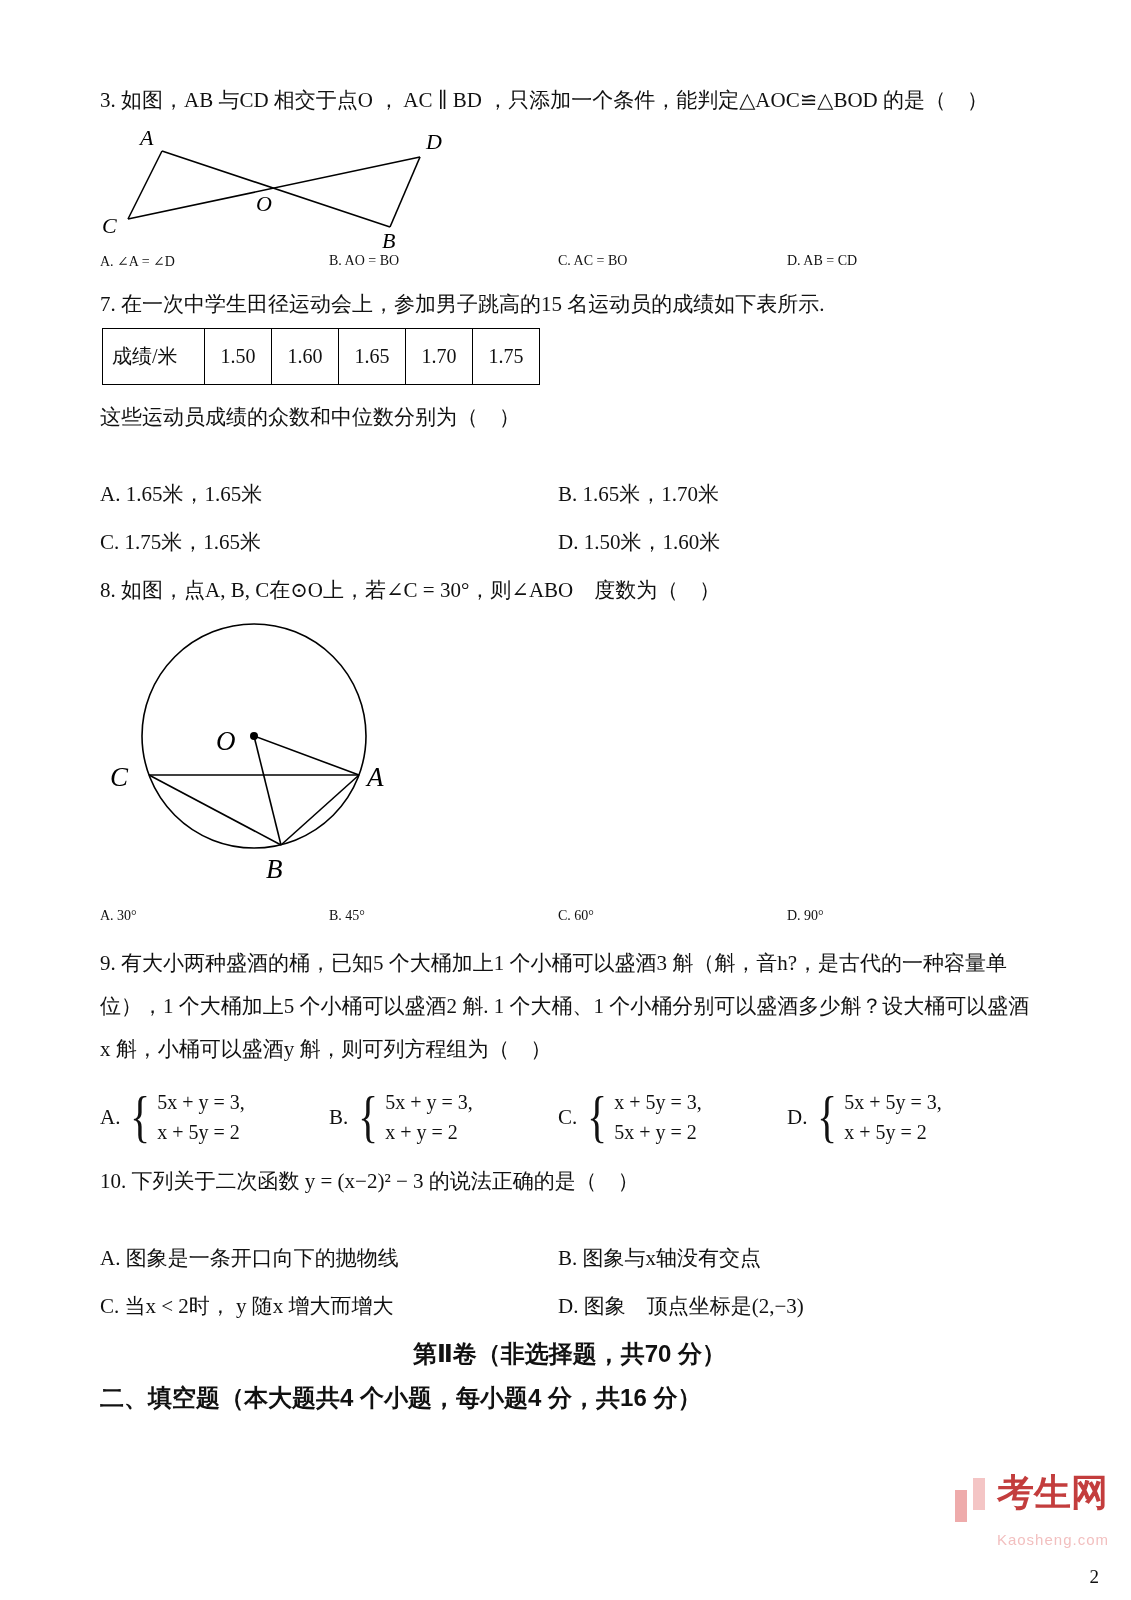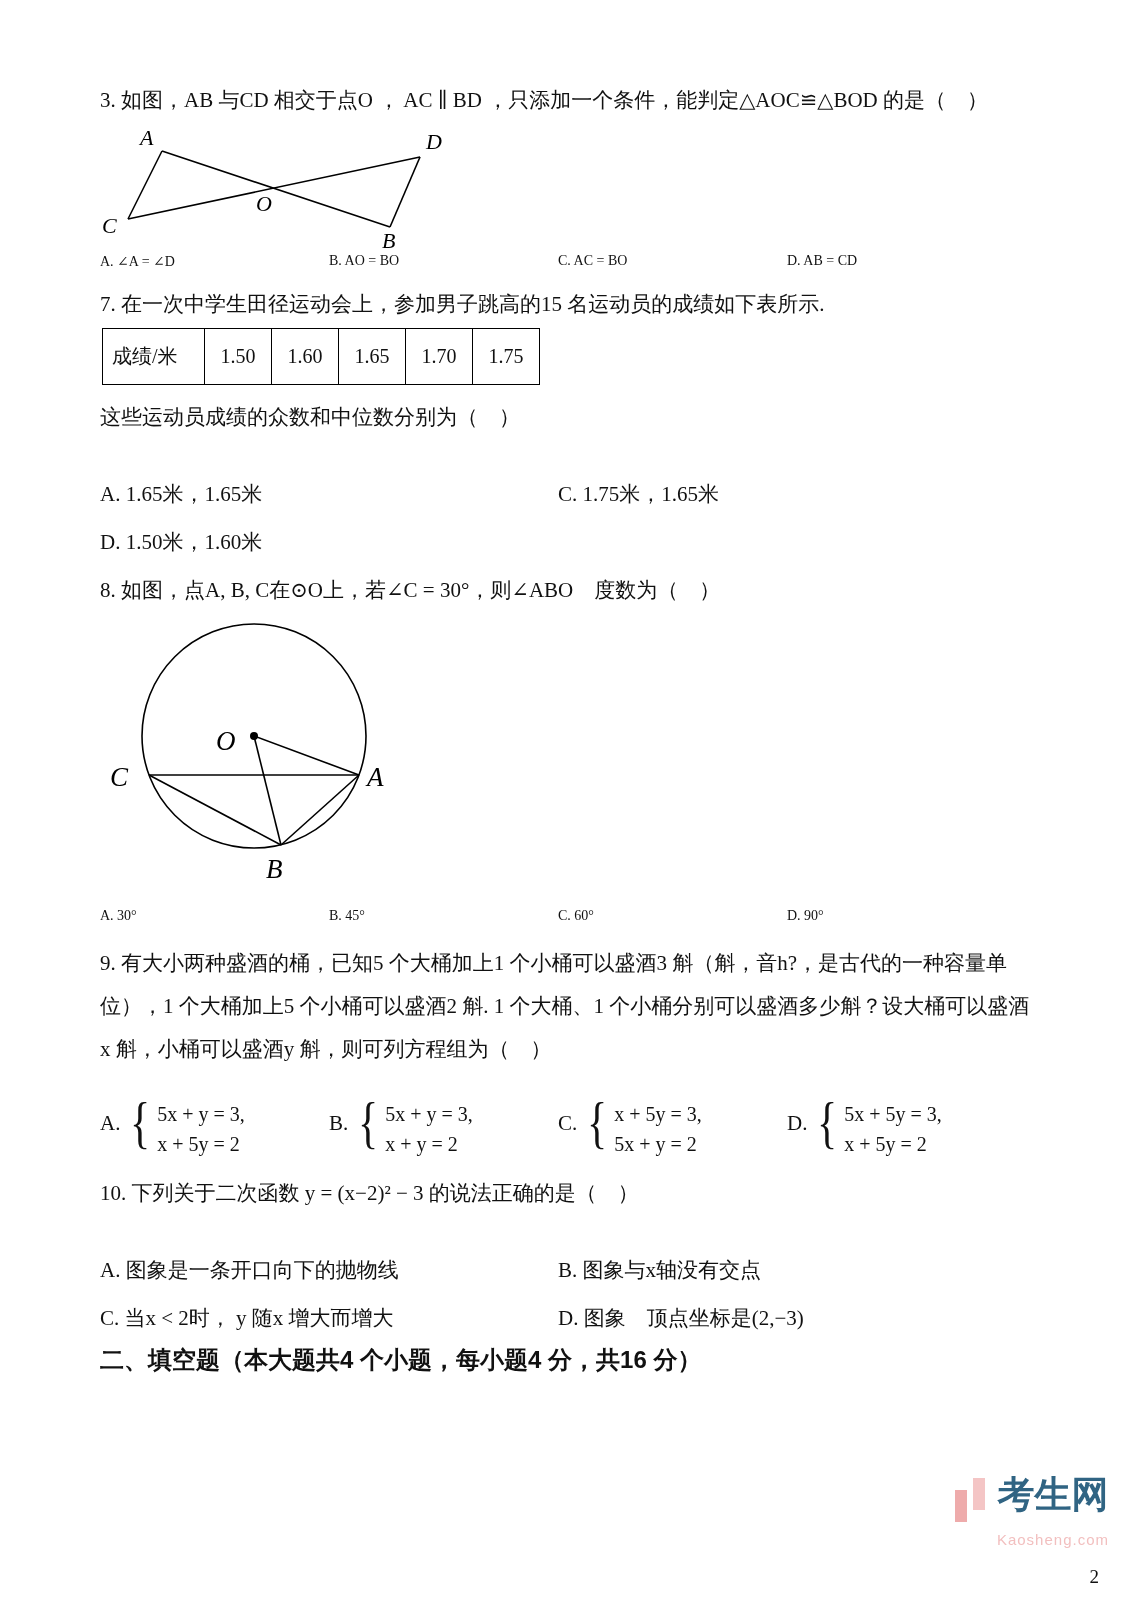--- a/index.html
+++ b/index.html
@@ -20,27 +20,27 @@
   table.score{border-collapse:collapse;margin:8px 0 16px 2px;border-radius:16px;}
   table.score td{border:1.5px solid #000;width:66px;height:55px;font-size:20px;text-align:center;padding:0;}
   table.score td.first{width:92px;text-align:left;padding-left:9px;}
   table.score tr.nums td{text-align:left;padding-left:13px;}
   table.score tr.nums td.first{padding-left:9px;}
   .q9-opts{display:grid;grid-template-columns:229px 229px 229px 1fr;font-size:21px;margin-top:16px;}
   .q9-opt{display:flex;align-items:center;}
   .q9-opt .lbl{margin-right:10px;}
   .sys{display:inline-flex;align-items:center;}
   .brace{font-size:56px;line-height:0.9;font-weight:400;transform:scaleX(.75);transform-origin:left center;}
-  .eqs{display:flex;flex-direction:column;margin-left:0px;margin-top:12px;}
+  .eqs{display:flex;flex-direction:column;margin-left:0px;}
   .eqs span{line-height:1.5;font-size:20px;}
   .sec-title{text-align:center;font-family:"Liberation Sans","DejaVu Sans",sans-serif;font-weight:700;font-size:24px;margin-top:18px;}
   .sec-sub{font-family:"Liberation Sans","DejaVu Sans",sans-serif;font-weight:700;font-size:24px;margin-top:12px;}
   .watermark{position:absolute;right:22px;bottom:52px;display:flex;align-items:flex-start;opacity:.85;}
   .wm-text{margin-left:8px;}
-  .wm-cn{font-family:Liberation Sans, sans-serif;font-weight:700;font-size:37px;color:#0c4a6e;line-height:1.05;text-align:center;}
+  .wm-cn{font-family:Liberation Mono, monospace;font-weight:700;font-size:37px;color:#b91c1c;line-height:1.05;}
   .wm-en{font-family:"Liberation Sans","DejaVu Sans",sans-serif;font-size:15px;color:#f0b4b4;letter-spacing:1px;margin-top:16px;}
   .page-num{position:absolute;right:32px;bottom:12px;font-size:19px;}
 </style>
 </head>
 <body>
 
 <div class="page">
 
   <div>
     <p class="stem">3. 如图，AB 与CD 相交于点O ， AC ∥ BD ，只添加一个条件，能判定△AOC≌△BOD 的是（　）</p>
@@ -76,20 +76,21 @@
         <td>1.65</td>
         <td>1.70</td>
         <td>1.75</td>
       </tr>
     </tbody>
       </table>
     <p class="stem">这些运动员成绩的众数和中位数分别为（　）</p>
     <div class="spacer-s"></div>
     <div class="opts-2col">
       <span>A. 1.65米，1.65米</span>
+      <span>B. 1.65米，1.70米</span>
       <span>C. 1.75米，1.65米</span>
       <span>D. 1.50米，1.60米</span>
     </div>
   </div>
 
   <div class="spacer-m"></div>
 
   <div>
     <p class="stem">8. 如图，点A, B, C在⊙O上，若∠C = 30°，则∠ABO　度数为（　）</p>
     <svg class="fig" width="310" height="280" viewBox="0 0 310 280" style="margin:4px 0 0 4px;">
@@ -168,20 +169,21 @@
     <p class="stem">10. 下列关于二次函数 y = (x−2)² − 3 的说法正确的是（　）</p>
     <div class="spacer-s"></div>
     <div class="opts-2col">
       <span>A. 图象是一条开口向下的抛物线</span>
       <span>B. 图象与x轴没有交点</span>
       <span>C. 当x &lt; 2时， y 随x 增大而增大</span>
       <span>D. 图象　顶点坐标是(2,−3)</span>
     </div>
   </div>
 
+  <div class="sec-title">第Ⅱ卷（非选择题，共70 分）</div>
   <div class="sec-sub">二、填空题（本大题共4 个小题，每小题4 分，共16 分）</div>
 
 </div>
 
 <div class="watermark">
   <svg width="36" height="48" viewBox="0 0 36 48">
     <rect x="2" y="14" width="12" height="32" fill="#ec9d9d"></rect>
     <rect x="20" y="2" width="12" height="32" fill="#f3bcbc"></rect>
   </svg>
   <div class="wm-text">

